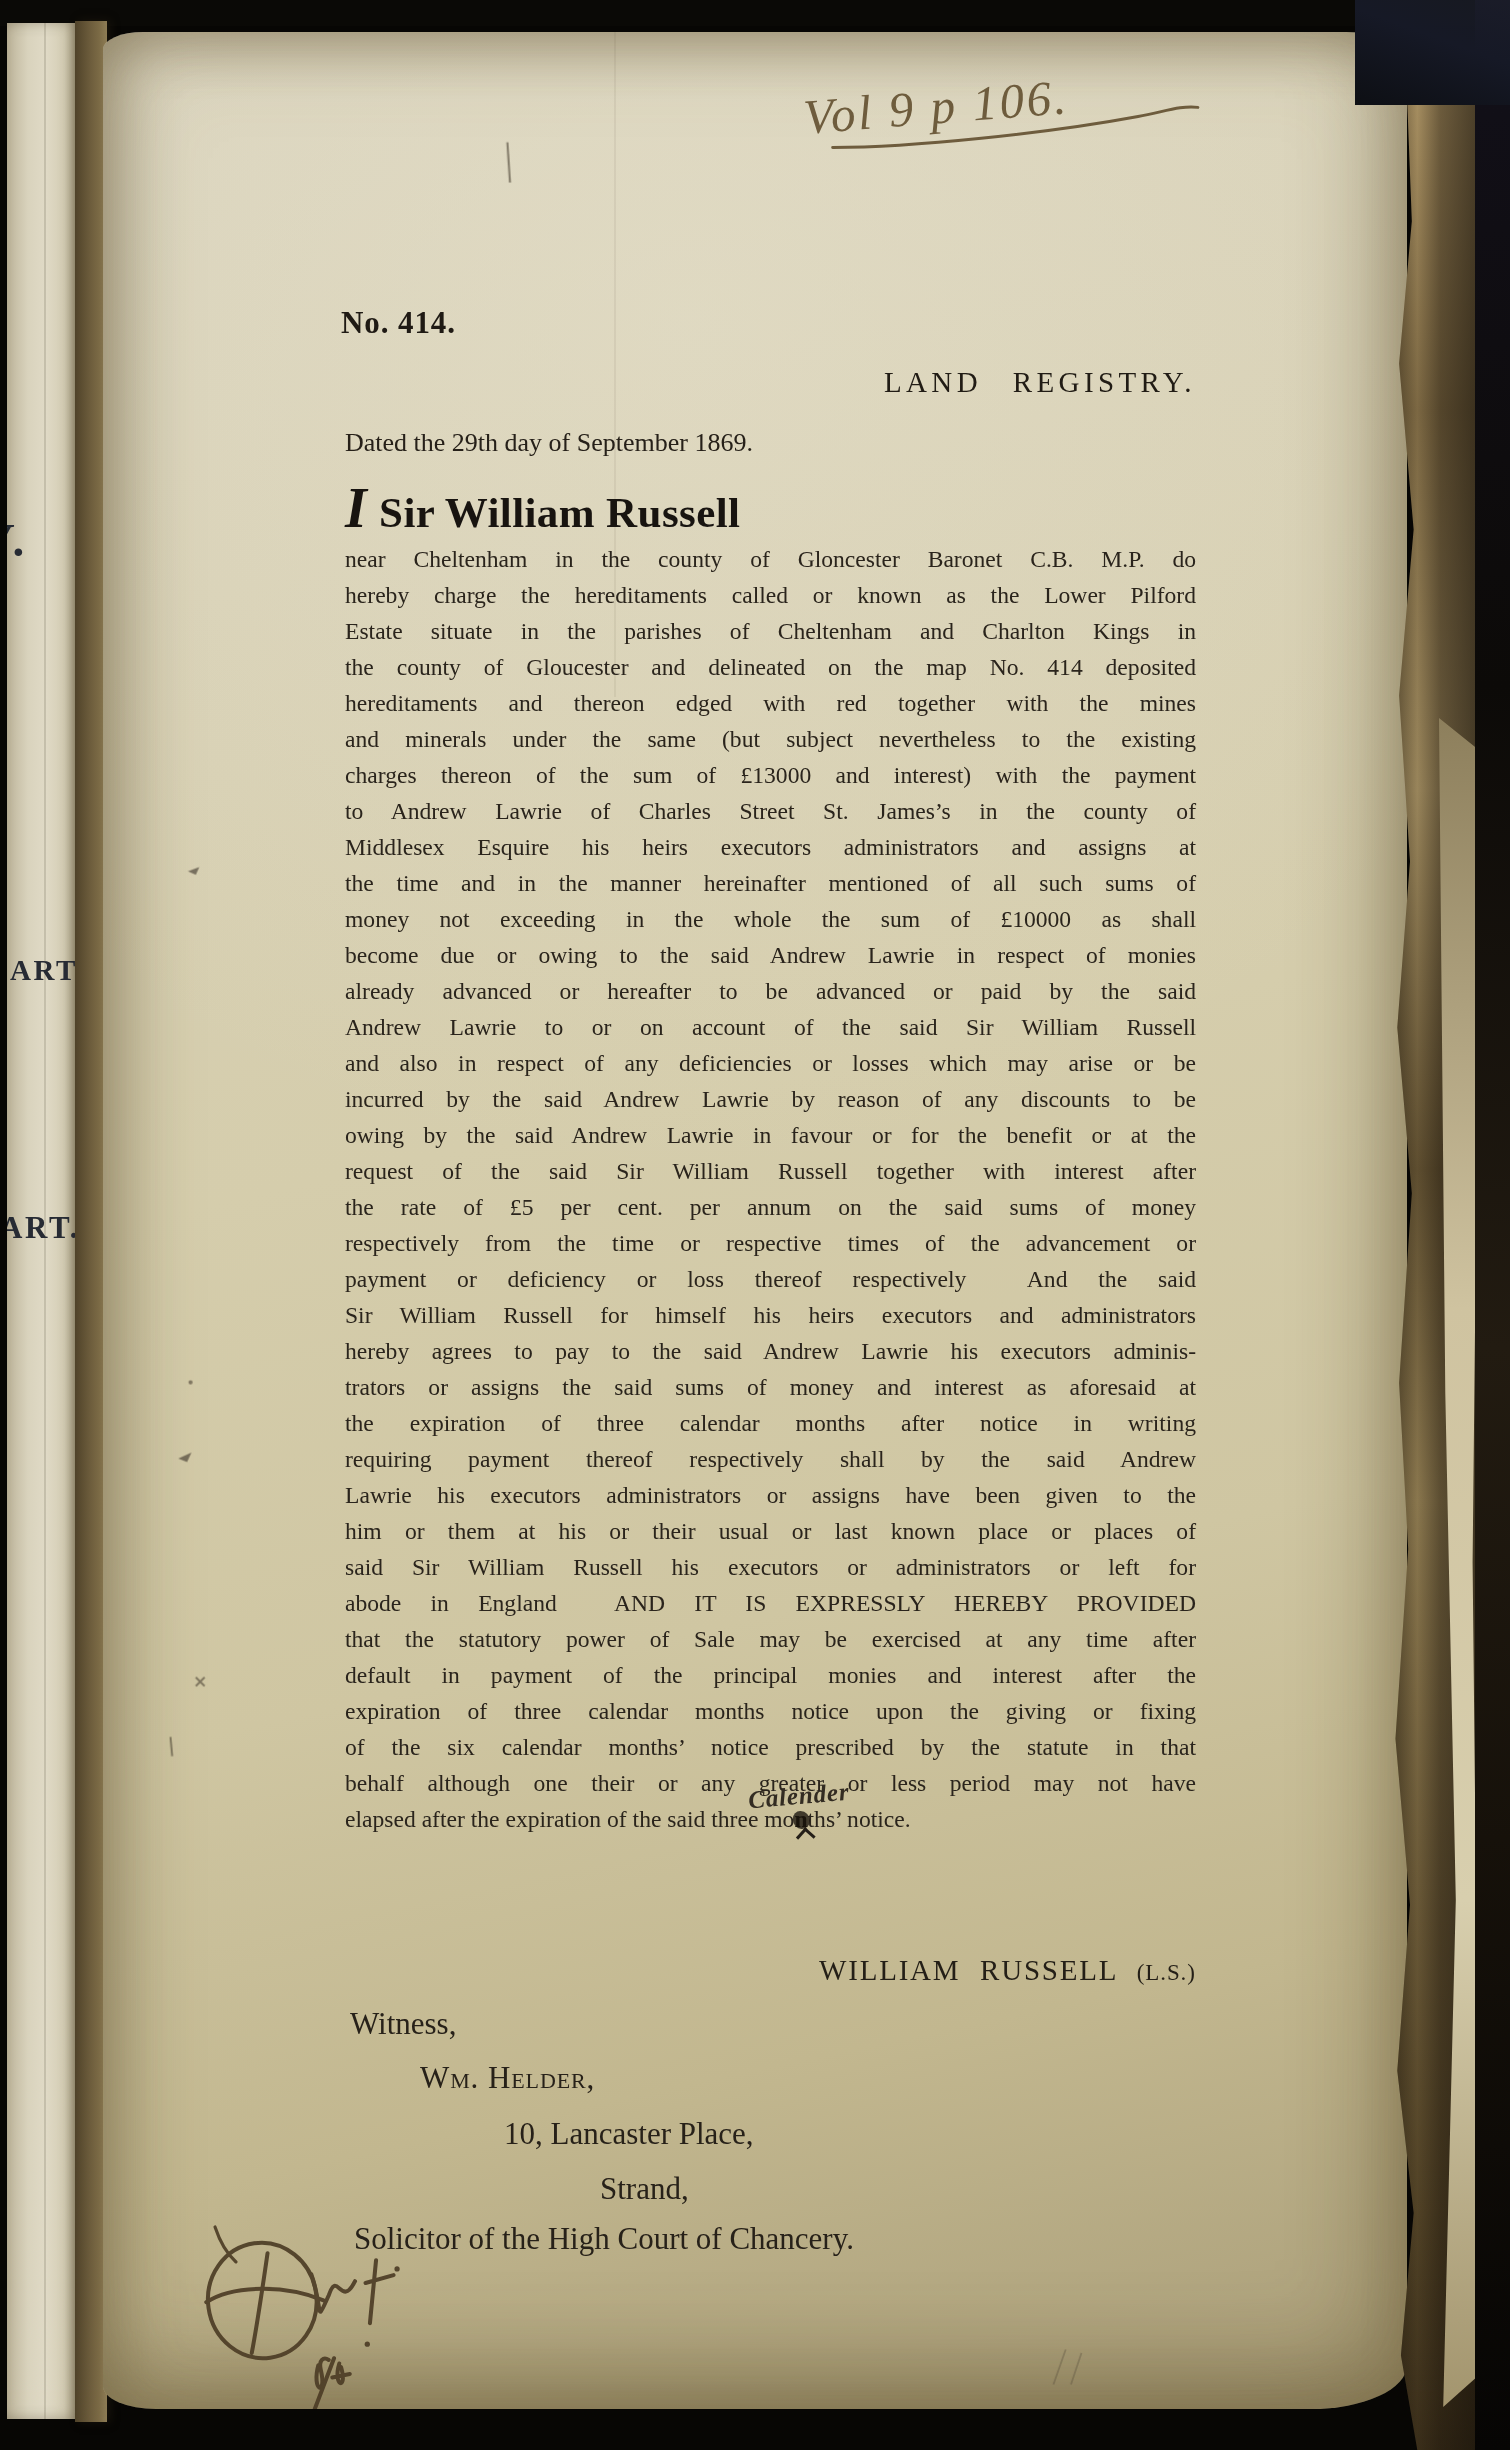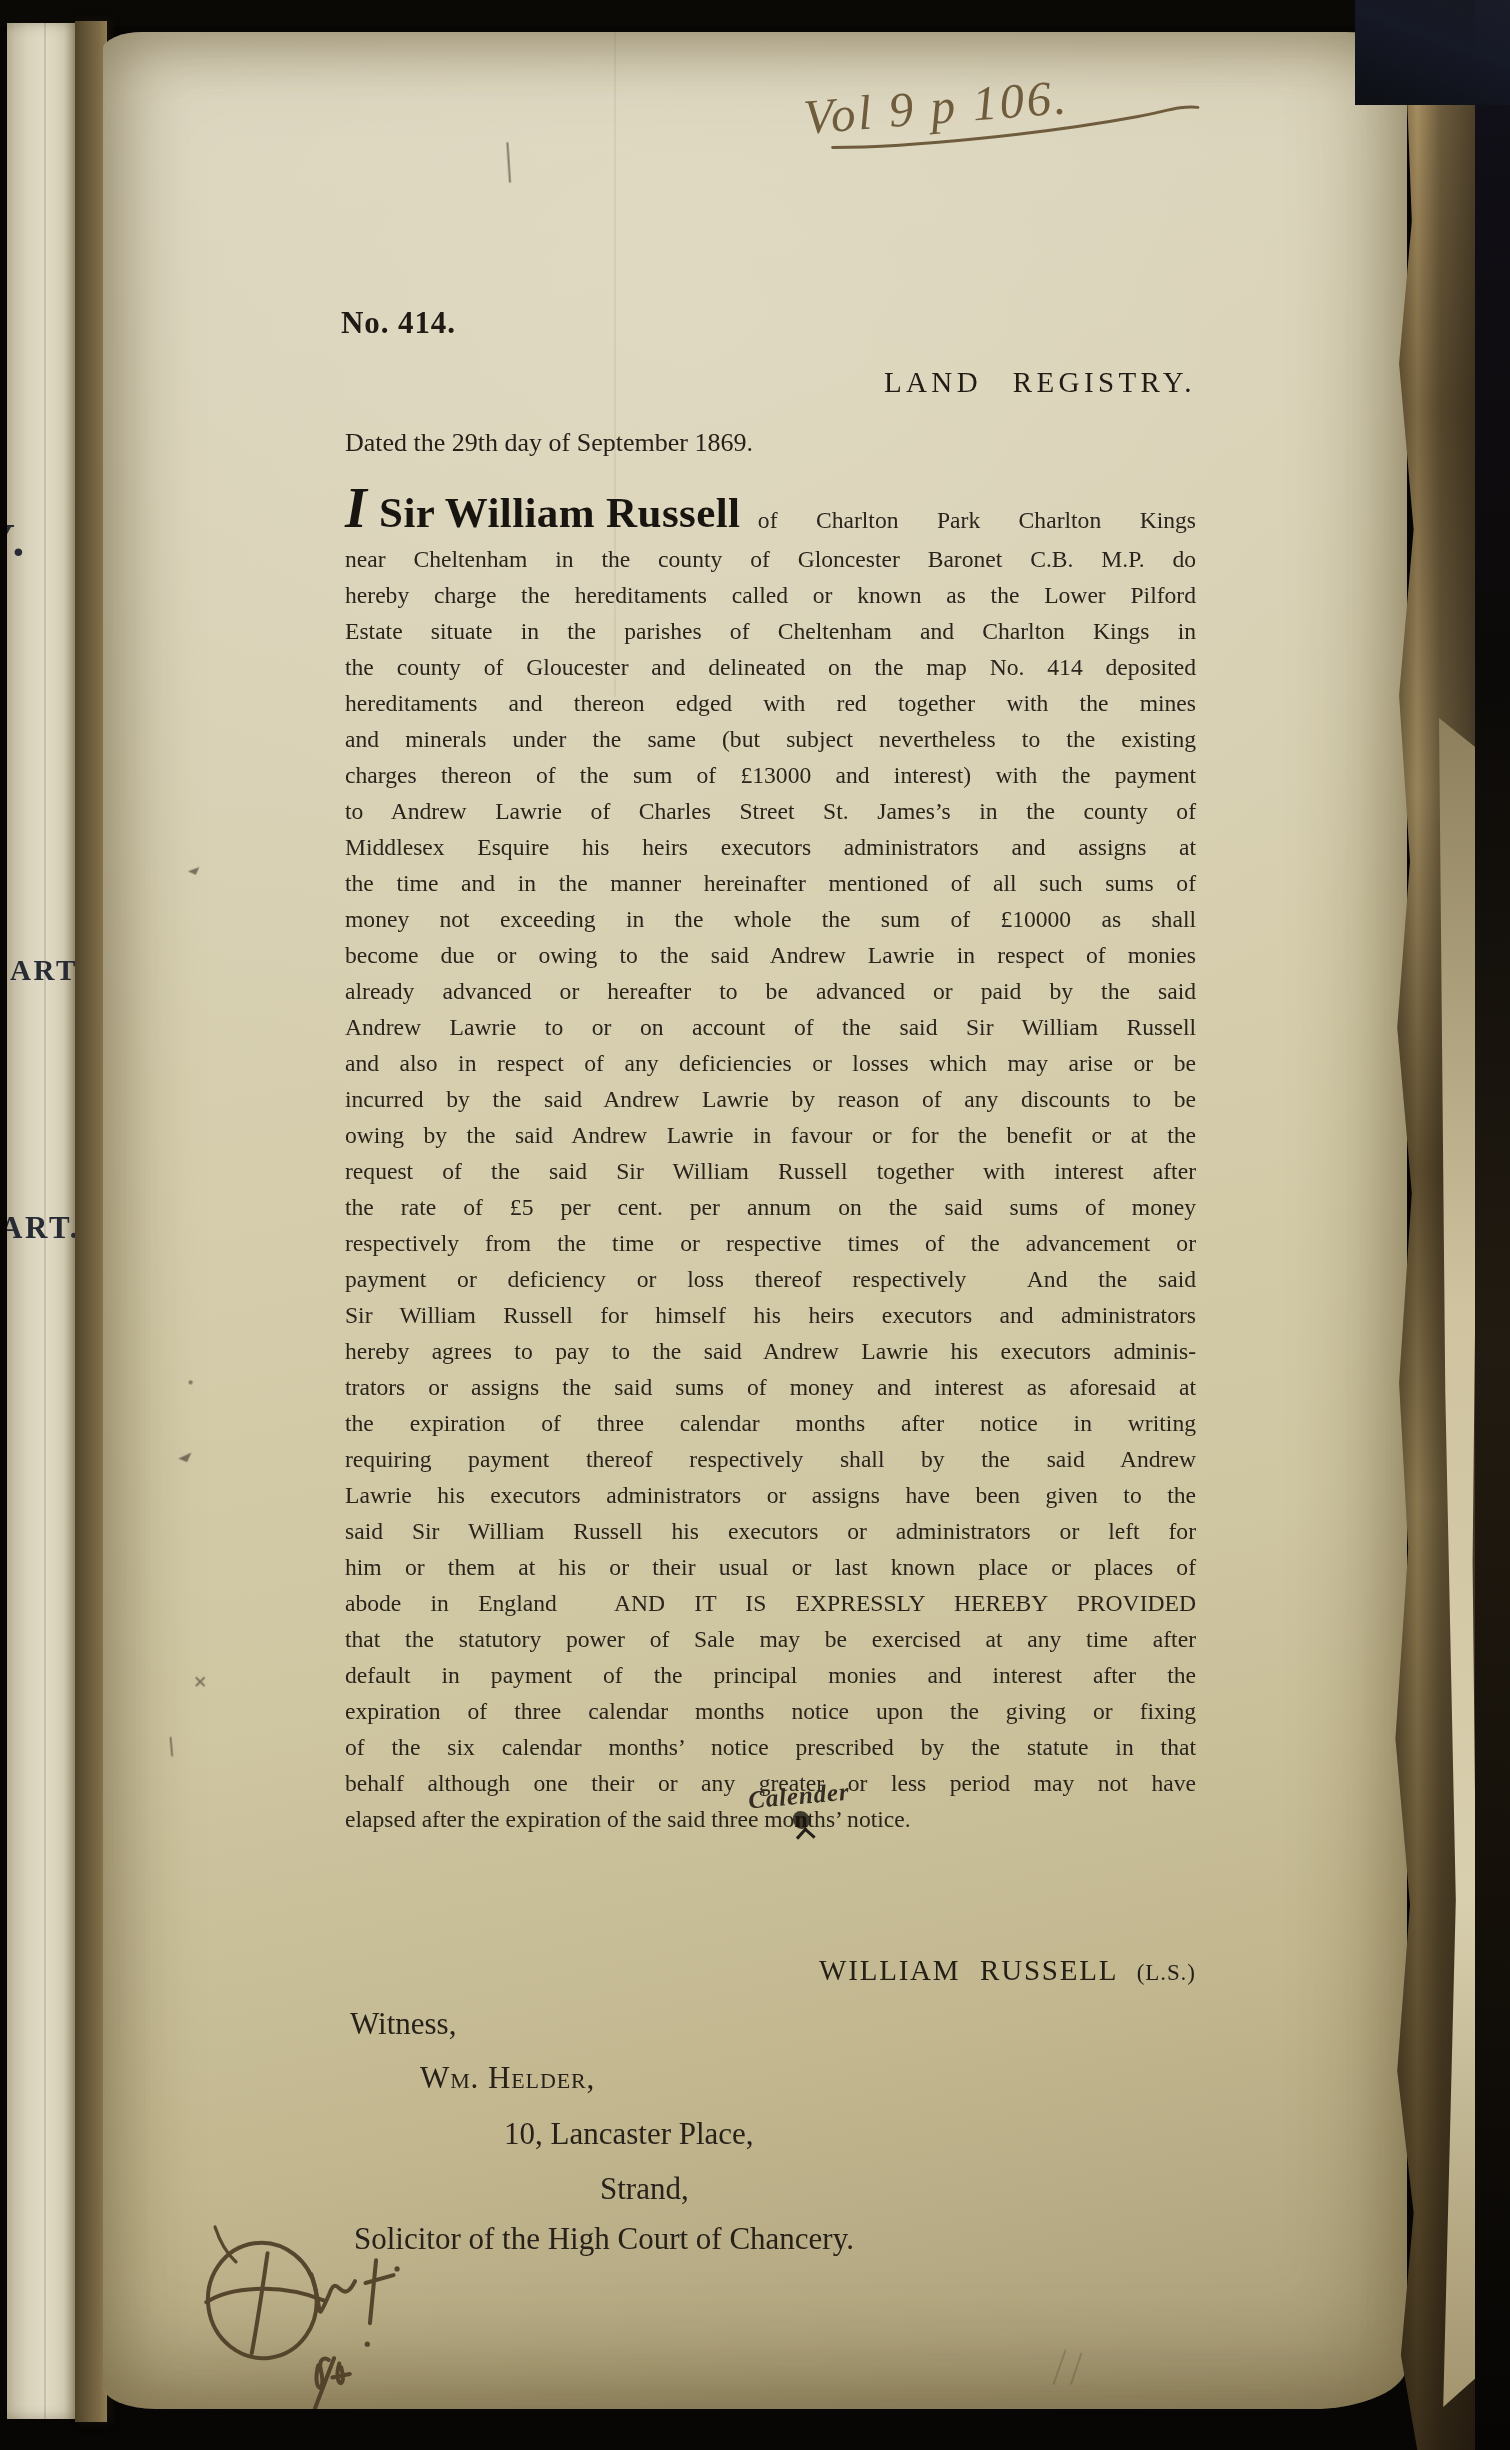--- a/index.html
+++ b/index.html
@@ -120,21 +120,20 @@
     </div>
 
     <div class="doc-no">No. 414.</div>
     <div class="title">LAND REGISTRY.</div>
     <div class="dateline">Dated the 29th day of September 1869.</div>
 
     <div class="deed-body">
       <div class="line1">
         <span class="bl-initial">I</span>
         <span class="bl-name">Sir William Russell</span>
-        <span class="line1-rest">of Charlton Park Charlton Kings</span>
       </div>
 
       <div id="lines">
           <div class="deed-line">near Cheltenham in the county of Gloncester Baronet C.B. M.P. do</div>
           <div class="deed-line">hereby charge the hereditaments called or known as the Lower Pilford</div>
           <div class="deed-line">Estate situate in the parishes of Cheltenham and Charlton Kings in</div>
           <div class="deed-line">the county of Gloucester and delineated on the map No. 414 deposited</div>
           <div class="deed-line">hereditaments and thereon edged with red together with the mines</div>
           <div class="deed-line">and minerals under the same (but subject nevertheless to the existing</div>
           <div class="deed-line">charges thereon of the sum of £13000 and interest) with the payment</div>
@@ -151,22 +150,22 @@
           <div class="deed-line">request of the said Sir William Russell together with interest after</div>
           <div class="deed-line">the rate of £5 per cent. per annum on the said sums of money</div>
           <div class="deed-line">respectively from the time or respective times of the advancement or</div>
           <div class="deed-line">payment or deficiency or loss thereof respectively&nbsp; And the said</div>
           <div class="deed-line">Sir William Russell for himself his heirs executors and administrators</div>
           <div class="deed-line">hereby agrees to pay to the said Andrew Lawrie his executors adminis-</div>
           <div class="deed-line">trators or assigns the said sums of money and interest as aforesaid at</div>
           <div class="deed-line">the expiration of three calendar months after notice in writing</div>
           <div class="deed-line">requiring payment thereof respectively shall by the said Andrew</div>
           <div class="deed-line">Lawrie his executors administrators or assigns have been given to the</div>
+          <div class="deed-line">him or them at his or their usual or last known place or places of</div>
           <div class="deed-line">said Sir William Russell his executors or administrators or left for</div>
-          <div class="deed-line">him or them at his or their usual or last known place or places of</div>
           <div class="deed-line">abode in England&nbsp; AND IT IS EXPRESSLY HEREBY PROVIDED</div>
           <div class="deed-line">that the statutory power of Sale may be exercised at any time after</div>
           <div class="deed-line">default in payment of the principal monies and interest after the</div>
           <div class="deed-line">expiration of three calendar months notice upon the giving or fixing</div>
           <div class="deed-line">of the six calendar months’ notice prescribed by the statute in that</div>
           <div class="deed-line">behalf although one their or any greater or less period may not have</div>
         </div>
 
       <div class="lastline">
         <span>elapsed after the expiration of the said three </span><span class="ins-wrap"><span class="ins-word">Calender</span><span class="ins-caret"></span></span><span>mo</span><span class="blot">n</span><span>ths’ notice.</span>

